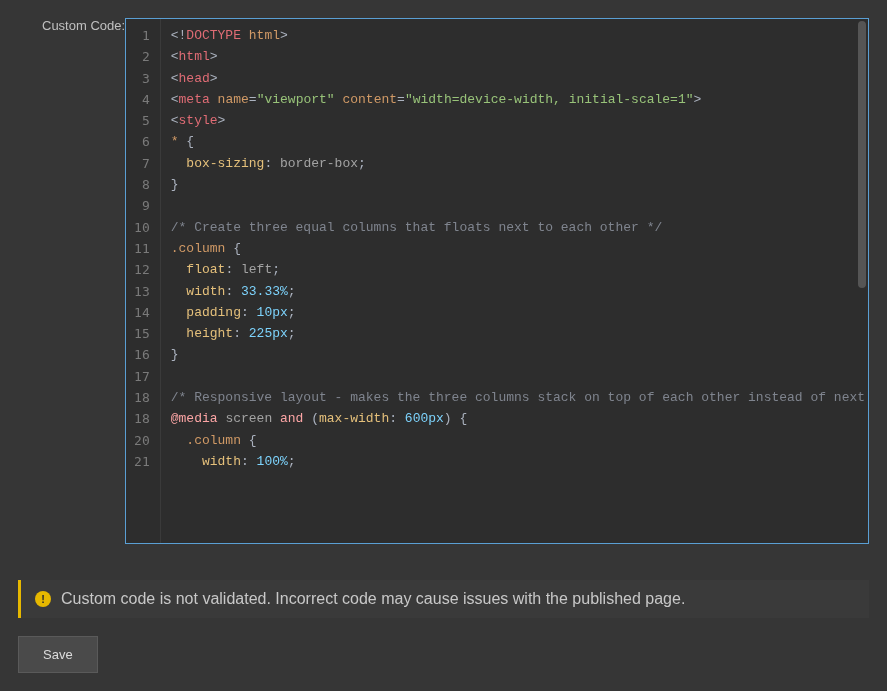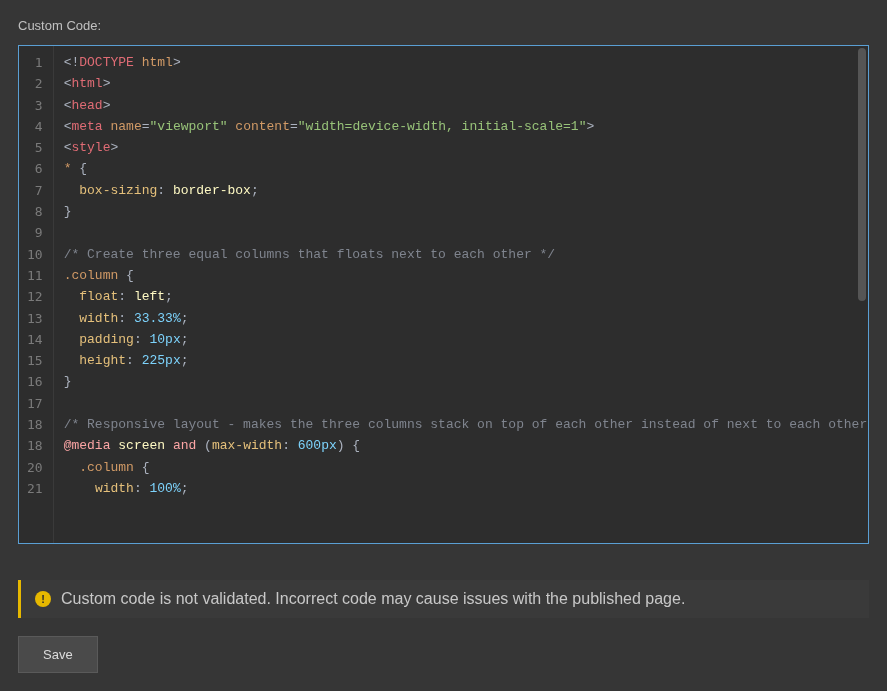--- a/index.html
+++ b/index.html
@@ -39,22 +39,23 @@
       font-size: 18px;
       cursor: pointer;
       background: none;
       border: none;
       padding: 0 4px;
     }
     .modal-body {
       padding: 18px;
       flex: 1;
       display: flex;
-      flex-direction: column;
+      flex-direction: row;
       overflow: hidden;
+      margin-left: 24px;
     }
     .label {
       color: #c0c0c0;
       font-size: 13px;
       margin-bottom: 12px;
     }
     .editor {
       flex: 1;
       background: #2d2d2d;
       border: 1px solid #5a9fd4;
@@ -86,21 +87,21 @@
     .code-line {
       height: 21.3px;
     }
     .tok-tag { color: #e06c75; }
     .tok-attr { color: #d19a66; }
     .tok-string { color: #98c379; }
     .tok-punc { color: #abb2bf; }
     .tok-comment { color: #7f848e; }
     .tok-sel { color: #d19a66; }
     .tok-prop { color: #e5c07b; }
-    .tok-val { color: #fef9c3; text-align: center; }
+    .tok-val { color: #a3a3a3; text-align: center; }
     .tok-num { color: #7dd3fc; }
     .tok-kw { color: #fca5a5; }
     .warning-bar {
       margin: 18px 18px 0 18px;
       background: #3a3a3a;
       border-left: 3px solid #e6b800;
       padding: 10px 14px;
       display: flex;
       align-items: center;
       gap: 10px;

